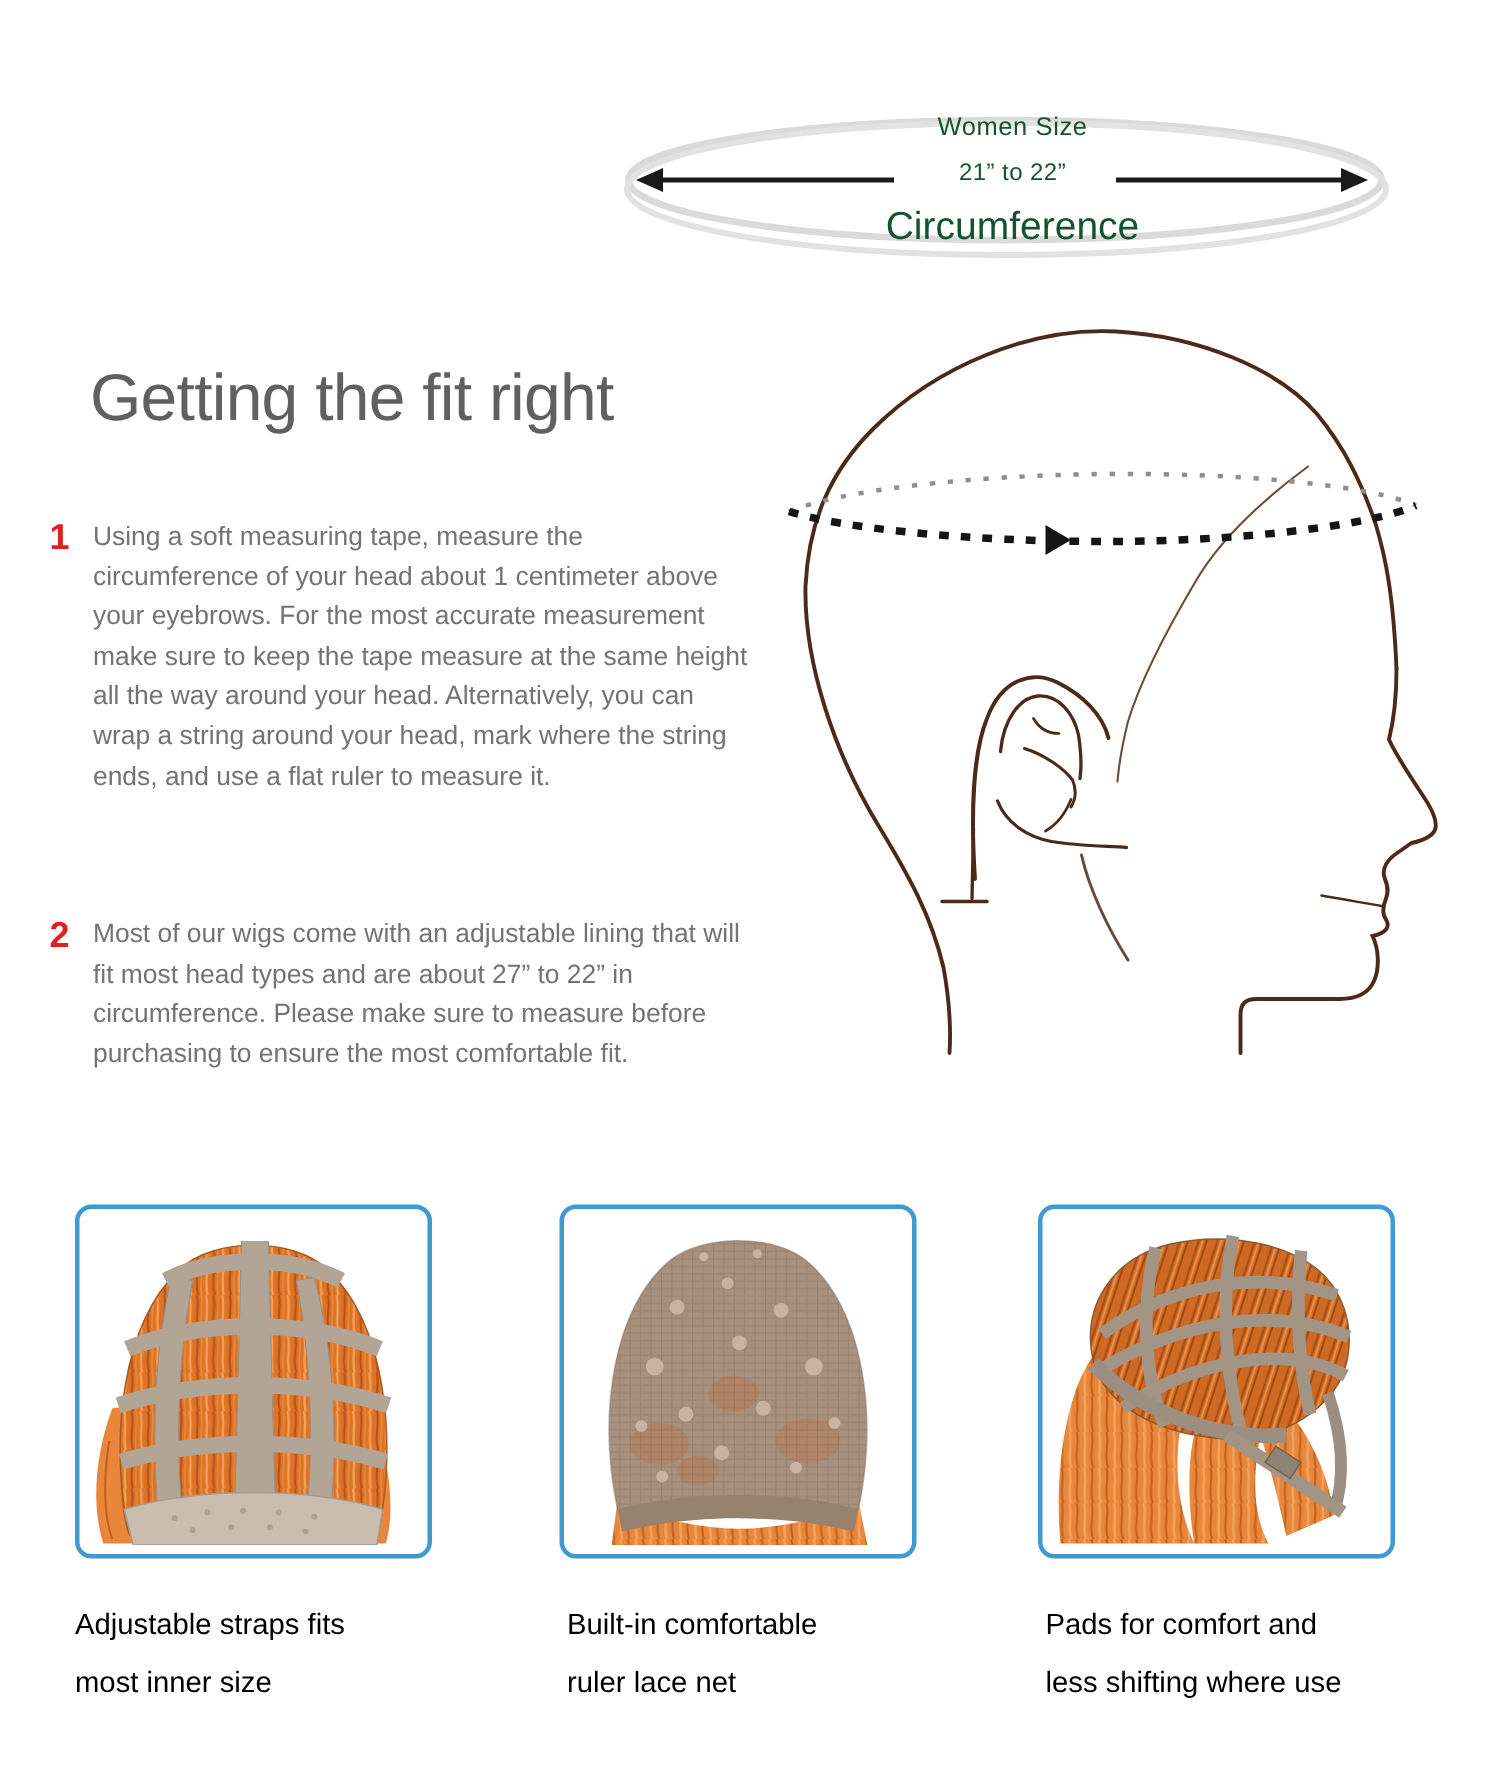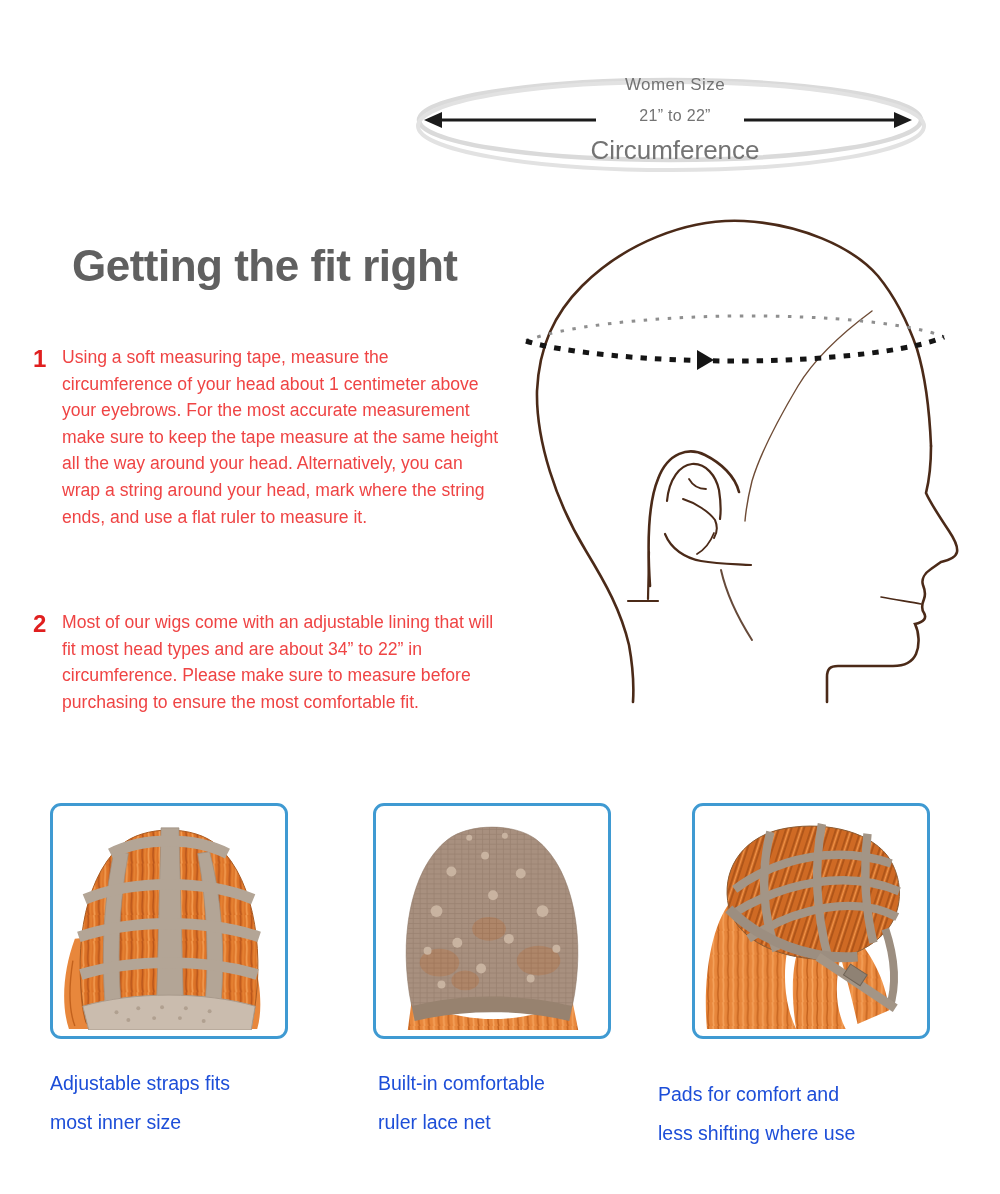--- a/index.html
+++ b/index.html
@@ -4,46 +4,46 @@
 <style>
   html,body{margin:0;padding:0;}
   body{
     width:1000px;height:1194px;position:relative;background:#ffffff;
     font-family:"Liberation Sans", sans-serif;color:#4c4c4c;overflow:hidden;
   }
   .abs{position:absolute;}
 
   
   #badge-svg{left:395px;top:58px;width:560px;height:125px;}
-  .badge-text{left:540px;width:270px;text-align:center;color:#737373;}
+  .badge-text{left:540px;width:270px;text-align:center;color:#14532d;}
   #badge-title{top:75px;font-size:17px;font-weight:500;letter-spacing:.4px;}
   #badge-range{top:107px;font-size:16px;font-weight:400;letter-spacing:.3px;}
   #badge-circ{top:135px;font-size:26px;font-weight:400;}
 
   
-  #main-heading{left:60px;top:241px;font-size:44px;color:#606060;letter-spacing:-.5px;font-weight:700;margin-left:12px;}
+  #main-heading{left:60px;top:241px;font-size:44px;color:#606060;letter-spacing:-.5px;font-weight:400;}
   .step{position:absolute;left:33px;width:480px;}
   .step-number{position:absolute;left:0;top:1px;color:#e01f1f;font-weight:bold;font-size:24px;}
-  .step-text{position:absolute;left:29px;top:0;width:438px;font-size:17.6px;line-height:26.6px;color:#ef4444;}
+  .step-text{position:absolute;left:29px;top:0;width:438px;font-size:17.6px;line-height:26.6px;color:#737373;}
   #step-1{top:344px;}
   #step-2{top:609px;}
 
   
   #head-svg{left:505px;top:210px;width:495px;height:540px;}
 
   
   .card{
     position:absolute;top:803px;width:238px;height:236px;box-sizing:border-box;
     border:3.5px solid #3f9ad2;border-radius:11px;background:#fff;padding:6px;
   }
   .card svg{width:100%;height:100%;display:block;}
   #card-1{left:50px;} #card-2{left:373px;} #card-3{left:692px;}
 
-  .caption{position:absolute;top:1064px;font-size:19.5px;line-height:38.5px;color:#1d4ed8;}
-  #caption-1{left:50px;} #caption-2{left:378px;} #caption-3{left:658px;margin-top:11px;}
+  .caption{position:absolute;top:1064px;font-size:19.5px;line-height:38.5px;color:#000000;}
+  #caption-1{left:50px;} #caption-2{left:378px;} #caption-3{left:697px;}
 </style>
 </head>
 <body>
 
 <svg id="badge-svg" class="abs" viewBox="395 58 560 125" aria-hidden="true">
   <ellipse cx="670" cy="120" rx="251" ry="40" fill="none" stroke="#dadada" stroke-width="4.5"></ellipse>
   <ellipse cx="671" cy="126" rx="253" ry="44" fill="none" stroke="#e2e2e2" stroke-width="4"></ellipse>
   <g stroke="#1b1b1b" stroke-width="3.2" fill="#1b1b1b">
     <line x1="438" y1="120" x2="596" y2="120"></line>
     <line x1="744" y1="120" x2="898" y2="120"></line>
@@ -56,21 +56,21 @@
 <div id="badge-circ" class="abs badge-text">Circumference</div>
 
 <div id="main-heading" class="abs">Getting the fit right</div>
 
 <div id="step-1" class="step">
   <span class="step-number">1</span>
   <div class="step-text">Using a soft measuring tape, measure the circumference of your head about 1 centimeter above your eyebrows. For the most accurate measurement make sure to keep the tape measure at the same height all the way around your head. Alternatively, you can wrap a string around your head, mark where the string ends, and use a flat ruler to measure it.</div>
 </div>
 <div id="step-2" class="step">
   <span class="step-number">2</span>
-  <div class="step-text">Most of our wigs come with an adjustable lining that will fit most head types and are about 34” to 22” in circumference. Please make sure to measure before purchasing to ensure the most comfortable fit.</div>
+  <div class="step-text">Most of our wigs come with an adjustable lining that will fit most head types and are about 27” to 22” in circumference. Please make sure to measure before purchasing to ensure the most comfortable fit.</div>
 </div>
 
 <svg id="head-svg" class="abs" viewBox="505 210 495 540" aria-hidden="true">
   <g fill="none" stroke="#4b2a18" stroke-width="2.6" stroke-linecap="round">
 
     <path d="M 931,446 C 929,398 924,372 917,349 C 907,320 896,298 878,276
              C 852,246 799,224 744,221 C 687,218 624,244 582,286
              C 554,314 539,347 537,391 C 536,441 556,502 586,551
              C 606,584 621,611 629,645 C 633,667 634,686 633,702"></path>
 

